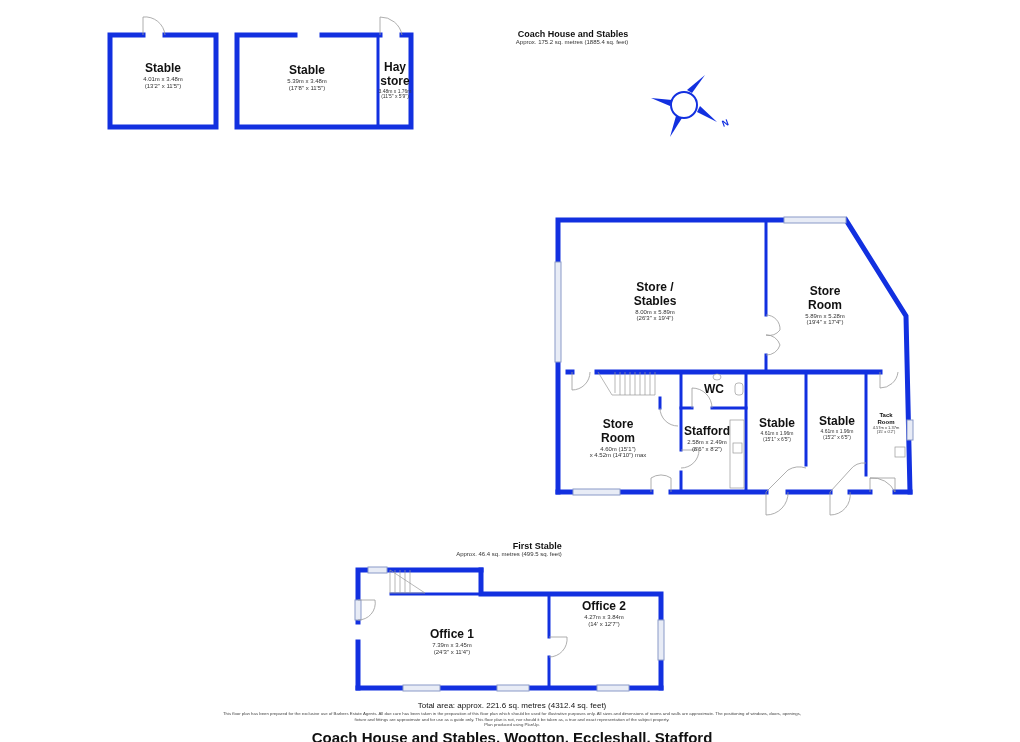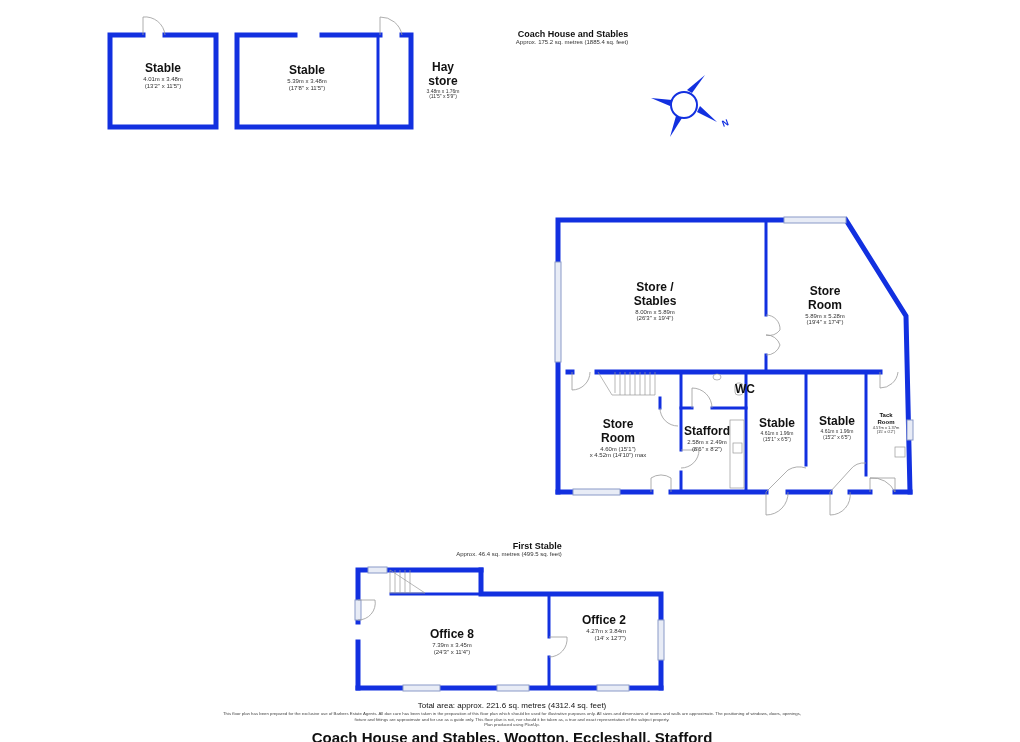--- a/index.html
+++ b/index.html
@@ -149,21 +149,21 @@
 <div class="lbl" style="left:163px;top:62px;">
   <span class="rname">Stable</span>
   <span class="rdim">4.01m x 3.48m</span>
   <span class="rdim">(13'2" x 11'5")</span>
 </div>
 <div class="lbl" style="left:307px;top:64px;">
   <span class="rname">Stable</span>
   <span class="rdim">5.39m x 3.48m</span>
   <span class="rdim">(17'8" x 11'5")</span>
 </div>
-<div class="lbl" style="left:395px;top:61px;margin-left:48px;">
+<div class="lbl" style="left:395px;top:61px;">
   <span class="rname">Hay</span>
   <span class="rname">store</span>
   <span class="rdim" style="font-size:5px">3.48m x 1.76m</span>
   <span class="rdim" style="font-size:5px">(11'5" x 5'9")</span>
 </div>
 
 <div class="lbl" style="left:655px;top:281px;">
   <span class="rname">Store /</span>
   <span class="rname">Stables</span>
   <span class="rdim">8.00m x 5.89m</span>
@@ -174,21 +174,21 @@
   <span class="rname">Room</span>
   <span class="rdim">5.89m x 5.28m</span>
   <span class="rdim">(19'4" x 17'4")</span>
 </div>
 <div class="lbl" style="left:618px;top:418px;">
   <span class="rname">Store</span>
   <span class="rname">Room</span>
   <span class="rdim">4.60m (15'1")</span>
   <span class="rdim">x 4.52m (14'10") max</span>
 </div>
-<div class="lbl" style="left:745px;top:383px;text-align:right;">
+<div class="lbl" style="left:714px;top:383px;text-align:right;">
   <span class="rname">WC</span>
 </div>
 <div class="lbl" style="left:707px;top:425px;">
   <span class="rname">Stafford</span>
   <span class="rdim">2.58m x 2.49m</span>
   <span class="rdim">(8'6" x 8'2")</span>
 </div>
 <div class="lbl" style="left:777px;top:417px;">
   <span class="rname">Stable</span>
   <span class="rdim" style="font-size:5px">4.61m x 1.96m</span>
@@ -204,25 +204,25 @@
   <span class="rname" style="font-size:6px">Room</span>
   <span class="rdim" style="font-size:4px">4.57m x 1.37m</span>
   <span class="rdim" style="font-size:4px">(15' x 0'2")</span>
 </div>
 
 <div class="title" style="left:509px;top:541px;">
   <span class="t">First Stable</span>
   <span class="s">Approx. 46.4 sq. metres (499.5 sq. feet)</span>
 </div>
 <div class="lbl" style="left:452px;top:628px;">
-  <span class="rname">Office 8</span>
+  <span class="rname">Office 1</span>
   <span class="rdim">7.39m x 3.45m</span>
   <span class="rdim">(24'3" x 11'4")</span>
 </div>
-<div class="lbl" style="left:604px;top:614px;text-align:right;">
+<div class="lbl" style="left:604px;top:600px;">
   <span class="rname">Office 2</span>
   <span class="rdim">4.27m x 3.84m</span>
   <span class="rdim">(14' x 12'7")</span>
 </div>
 
 <div class="total">Total area: approx. 221.6 sq. metres (4312.4 sq. feet)</div>
 <div class="disclaimer">
   <div>This floor plan has been prepared for the exclusive use of Barbers Estate Agents. All due care has been taken in the preparation of this floor plan which should be used for illustrative purposes only. All sizes and dimensions of rooms and walls are approximate. The positioning of windows, doors, openings,</div>
   <div>fixture and fittings are approximate and for use as a guide only. This floor plan is not, nor should it be taken as, a true and exact representation of the subject property.</div>
   <div>Plan produced using PlanUp.</div>

